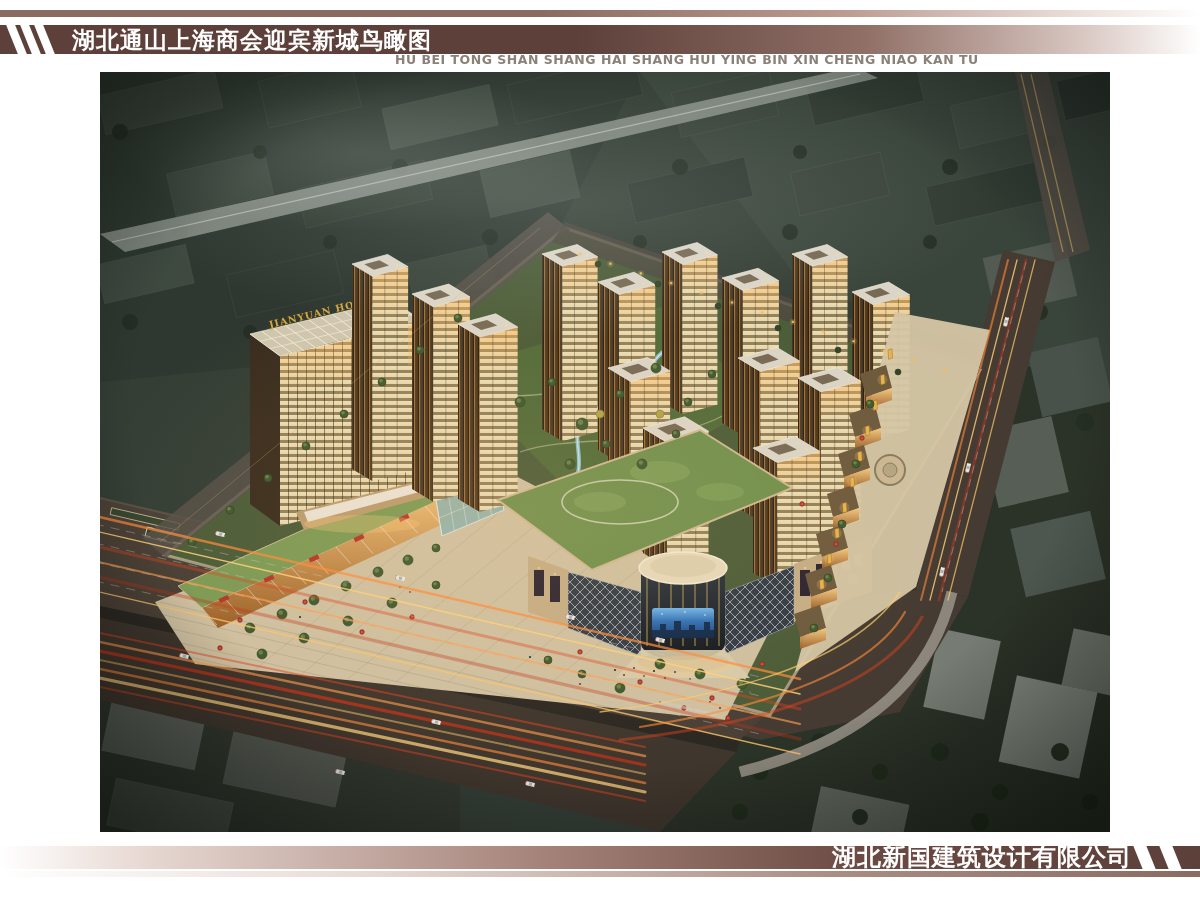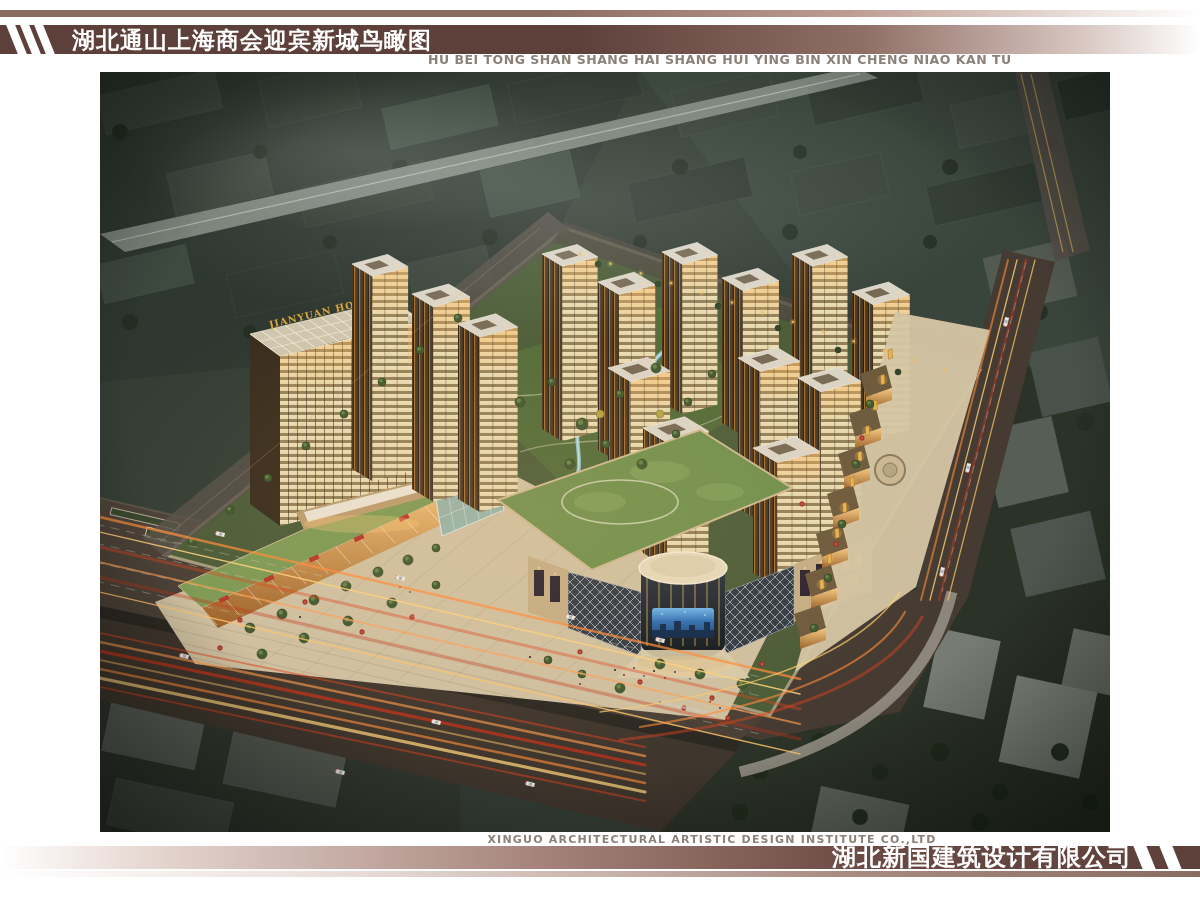--- a/index.html
+++ b/index.html
@@ -8,21 +8,21 @@
 
   
   .thinbar-top{position:absolute;left:0;top:10px;width:100%;height:7px;
     background:linear-gradient(to right,#8a6b62 0%,#8a6b62 45%,#bb9a90 70%,#efe6e2 92%,#ffffff 100%);}
   .title-band{position:absolute;left:0;top:25px;width:100%;height:29px;
     background:linear-gradient(to right,#5d403a 0%,#5d403a 48%,#8f6f66 72%,#d8c6c0 90%,#ffffff 100%);}
   .stripe{position:absolute;top:25px;height:29px;width:9px;background:#ffffff;transform:skewX(22deg);}
   .s1{left:12px}.s2{left:26px}.s3{left:40px}
   .page-title{position:absolute;left:72px;top:26px;height:30px;line-height:28px;
     font-size:23px;font-weight:bold;color:#ffffff;letter-spacing:1px;white-space:nowrap;}
-  .pinyin{position:absolute;left:428px;top:52px;width:492px;text-align:center;
+  .pinyin{position:absolute;left:395px;top:52px;width:492px;text-align:center;
     font-size:12.5px;font-weight:bold;color:#8b8178;letter-spacing:.5px;white-space:nowrap;}
 
   
   .photo{position:absolute;left:100px;top:72px;width:1010px;height:760px;background:#333d35;overflow:hidden;}
 
   
   .footer-en{position:absolute;left:420px;top:833px;width:584px;text-align:center;
     font-size:11px;font-weight:bold;color:#8b8178;letter-spacing:1.2px;white-space:nowrap;}
   .footer-band{position:absolute;left:0;top:846px;width:100%;height:23px;z-index:1;
     background:linear-gradient(to right,#ffffff 0%,#e7d8d2 12%,#a5837a 45%,#6b4a43 72%,#5d403a 100%);}
@@ -808,19 +808,18 @@
           </g>
         </g>
 
       <ellipse cx="430" cy="440" rx="440" ry="250" fill="url(#gWarm)"></ellipse>
       <ellipse cx="470" cy="130" rx="430" ry="140" fill="url(#gHaze)"></ellipse>
       <ellipse cx="260" cy="80" rx="240" ry="80" fill="url(#gHaze)" opacity="0.8"></ellipse>
       <rect width="1010" height="760" fill="url(#gVig)"></rect>
     </svg>
   </div>
 
-  <div class="footer-en">XINGUO ARCHITECTURAL ARTISTIC DESIGN INSTITUTE CO.,LTD</div>
   <div class="footer-band"></div>
   <div class="fstripe f1"></div>
   <div class="fstripe f2"></div>
   <div class="footer-cn">湖北新国建筑设计有限公司</div>
   <div class="thinbar-bottom"></div>
 </div>
 
 </body></html>

